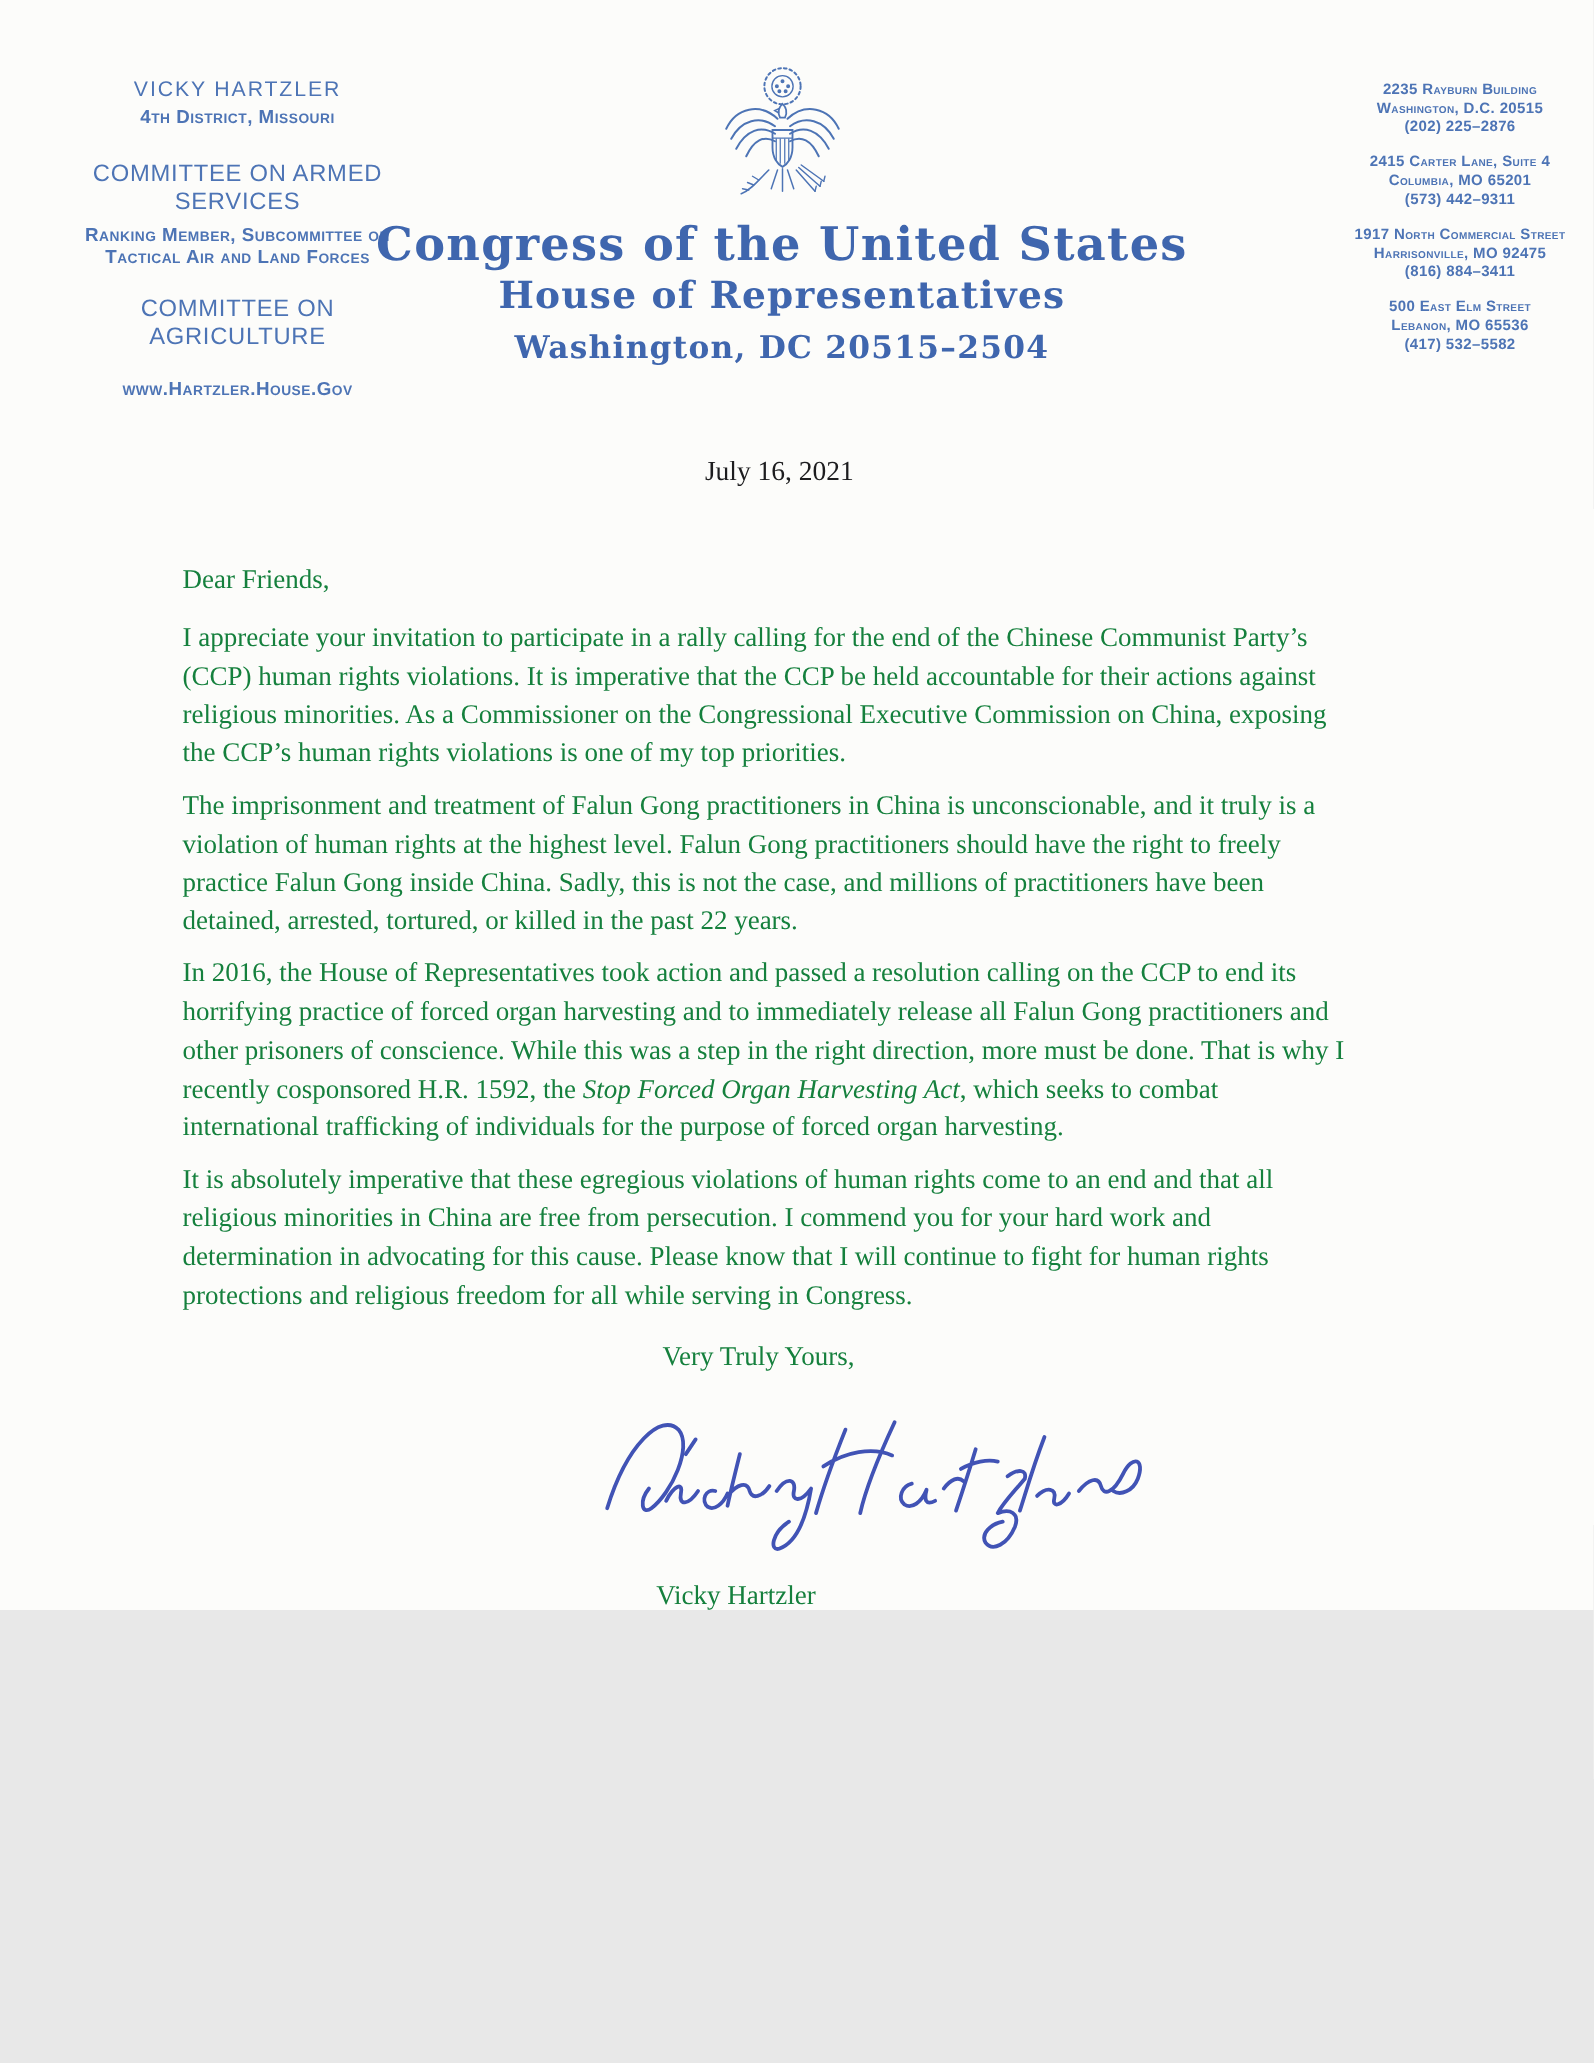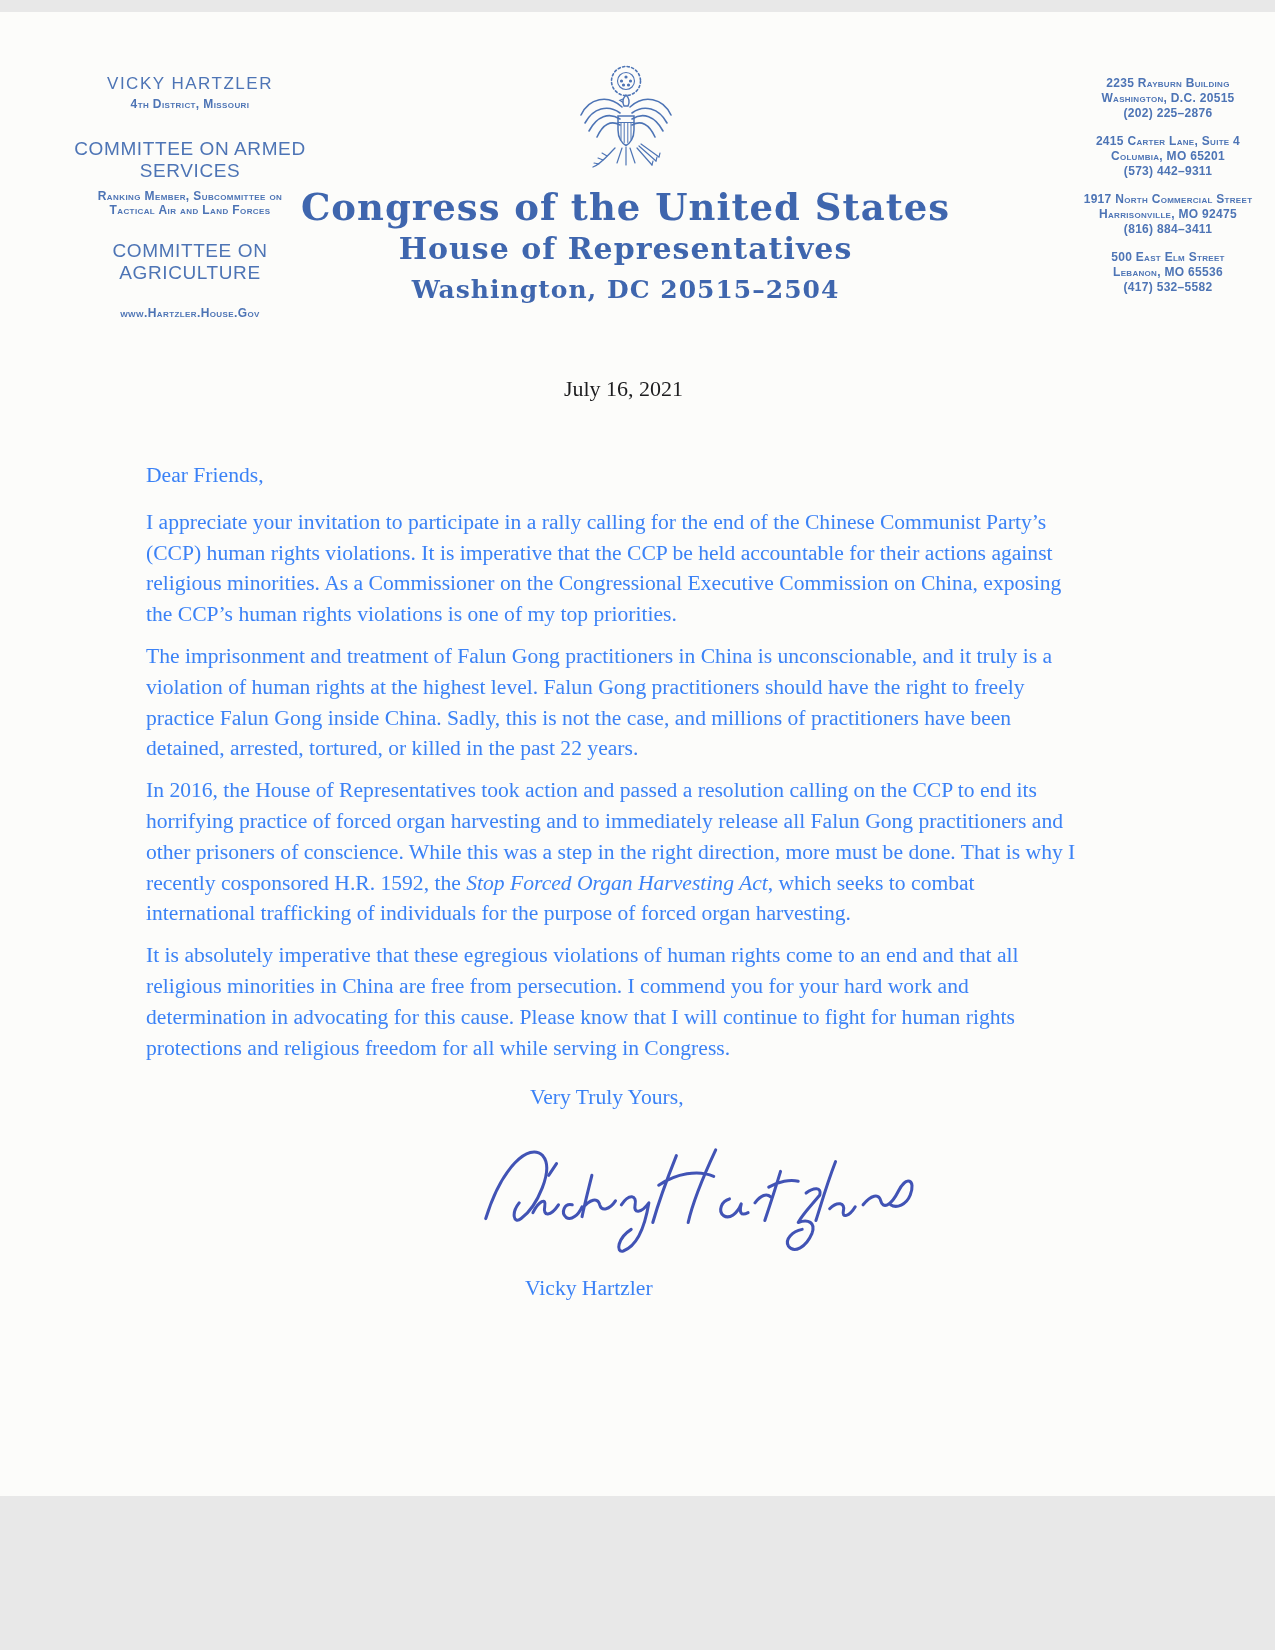--- a/index.html
+++ b/index.html
@@ -1,32 +1,32 @@
 <!DOCTYPE html>
 <html><head>
 <meta charset="utf-8">
 <style>
   * { margin:0; padding:0; box-sizing:border-box; }
   html,body { background:#e8e8e8; }
   .page {
     position:relative;
-    width:1275px; height:1484px;
-    margin:12px auto;
+    width:1275px; height:1288px;
+    margin:0 auto;
     background:#fcfcfa;
     overflow:hidden;
     font-family:"Liberation Serif", serif;
   }
   
   .hdr-left {
     position:absolute; left:62px; top:62px; width:256px;
     text-align:center; color:#4d74b5;
     font-family:"Liberation Sans", sans-serif;
   }
   .hdr-left .name { font-size:17px; letter-spacing:1.5px; font-weight:400; }
-  .sc { font-variant:small-caps; font-weight:700; font-size:12px; letter-spacing:.4px; }
+  .sc { font-variant:small-caps; font-weight:700; font-size:15px; letter-spacing:.4px; }
   .hdr-left .district { margin-top:3px; }
   .hdr-left .committee { font-size:19px; letter-spacing:.6px; font-weight:400; }
   .hdr-left .committee.c1 { margin-top:27px; }
   .hdr-left .sub1 { margin-top:7px; }
   .hdr-left .committee.c2 { margin-top:23px; }
   .hdr-left .website { margin-top:22px; }
   
   .hdr-center {
     position:absolute; left:0; top:52px; width:1275px;
     text-align:center; transform:translateX(-12px);
@@ -45,21 +45,21 @@
   .office { margin-bottom:13px; }
   .office div { font-variant:small-caps; font-weight:700; font-size:12px; line-height:15px; letter-spacing:.3px; }
   
   .date-line {
     position:absolute; top:364px; left:0; width:1275px;
     text-align:center; transform:translateX(-14px);
     font-size:22px; color:#1d1d1f;
   }
   .letter-body {
     position:absolute; left:146px; top:448px; width:935px;
-    font-size:21.6px; line-height:30.8px; color:#3b82f6;
+    font-size:21.6px; line-height:30.8px; color:#15803d;
     text-rendering:optimizeLegibility;
   }
   .salutation { margin-bottom:16px; }
   .letter-body p { margin-bottom:11px; }
   .closing { margin:19px 0 6px 384px; }
   .sig-wrap { margin-left:326px; height:160px; }
   .signoff { margin-left:379px; margin-top:-6px; line-height:31px; }
   .em { font-style:italic; }
 </style>
 </head>

